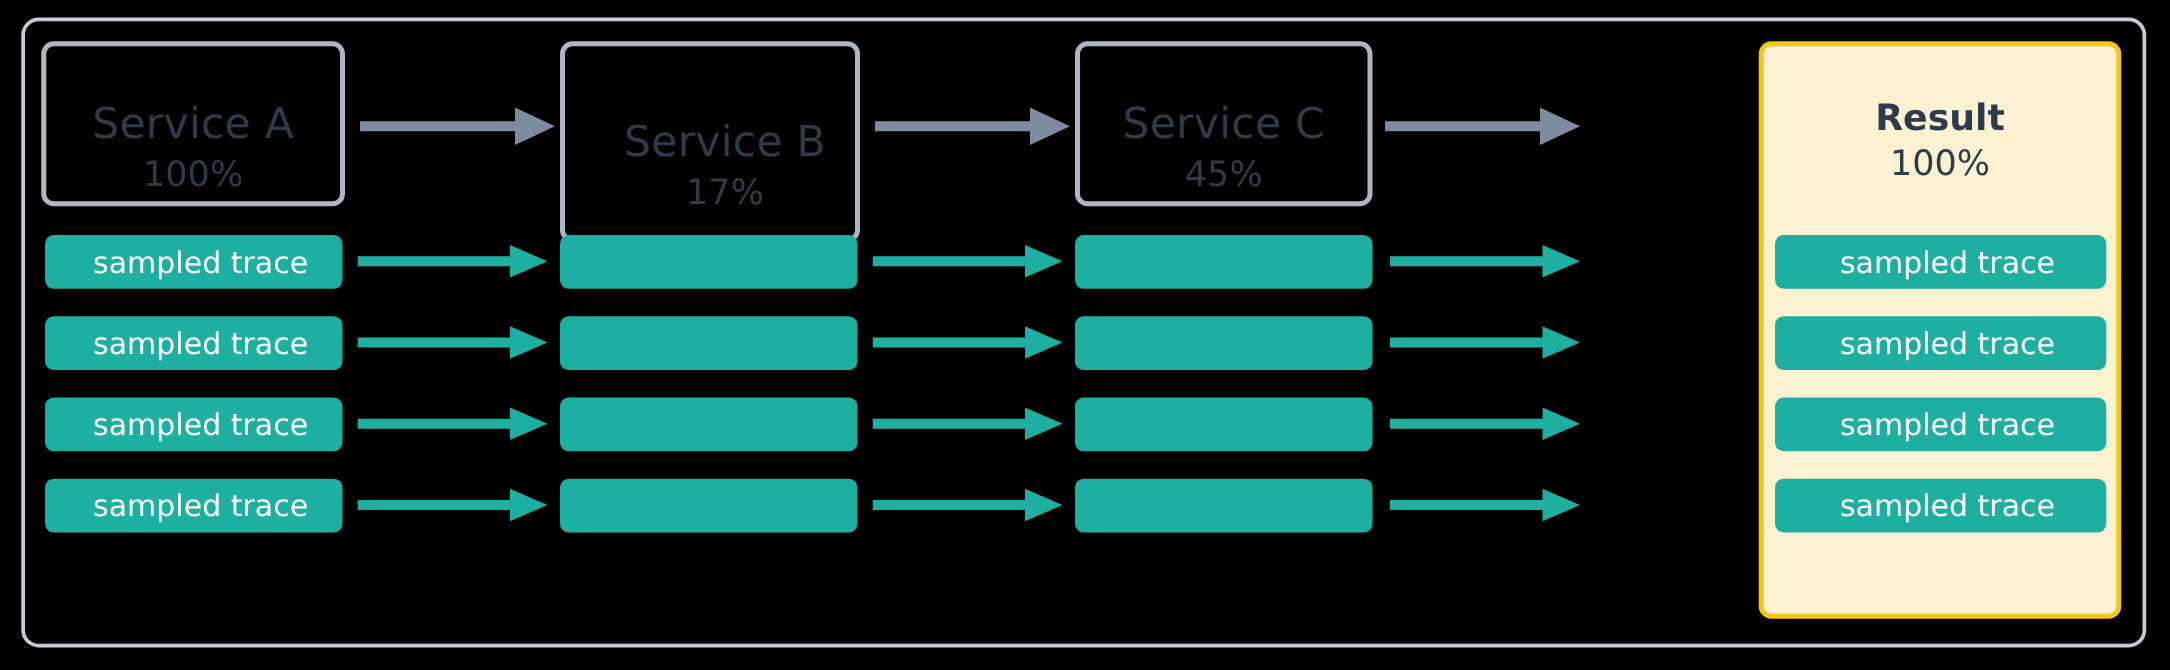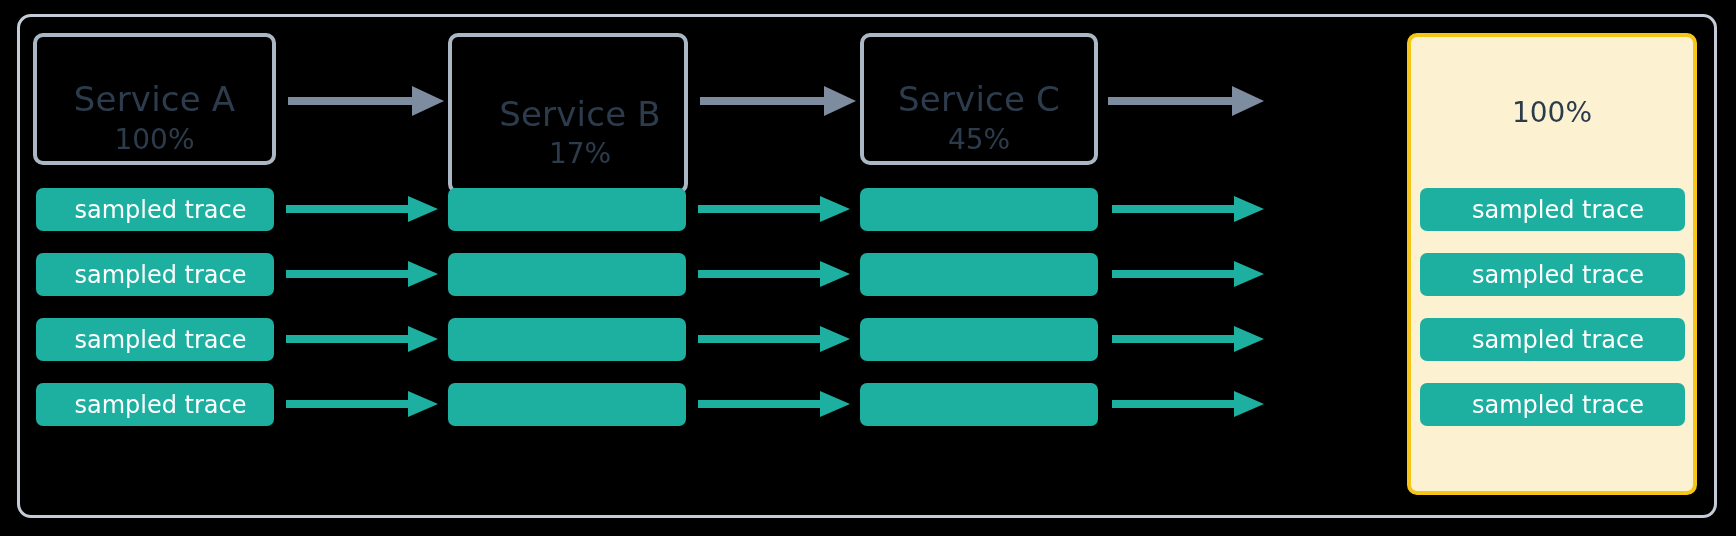--- a/index.html
+++ b/index.html
@@ -138,20 +138,21 @@
     <div class="svc-pct">17%</div>
   </div>
 
   <div class="service-box" style="left:860px; top:33px; width:238px; height:132px;">
     <div class="svc-title">Service C</div>
     <div class="svc-pct">45%</div>
   </div>
 
   <div class="result-box">
     <div class="result-head">
+      <div class="res-title">Result</div>
       <div class="res-pct">100%</div>
     </div>
   </div>
 
   <svg class="arrow" style="left:288px; top:86px;" width="156" height="30" viewBox="0 0 156 30">
     <path d="M0 11 H124 V0 L156 15 L124 30 V19 H0 Z" fill="#7e8ca0"></path>
   </svg>
   <svg class="arrow" style="left:700px; top:86px;" width="156" height="30" viewBox="0 0 156 30">
     <path d="M0 11 H124 V0 L156 15 L124 30 V19 H0 Z" fill="#7e8ca0"></path>
   </svg>

